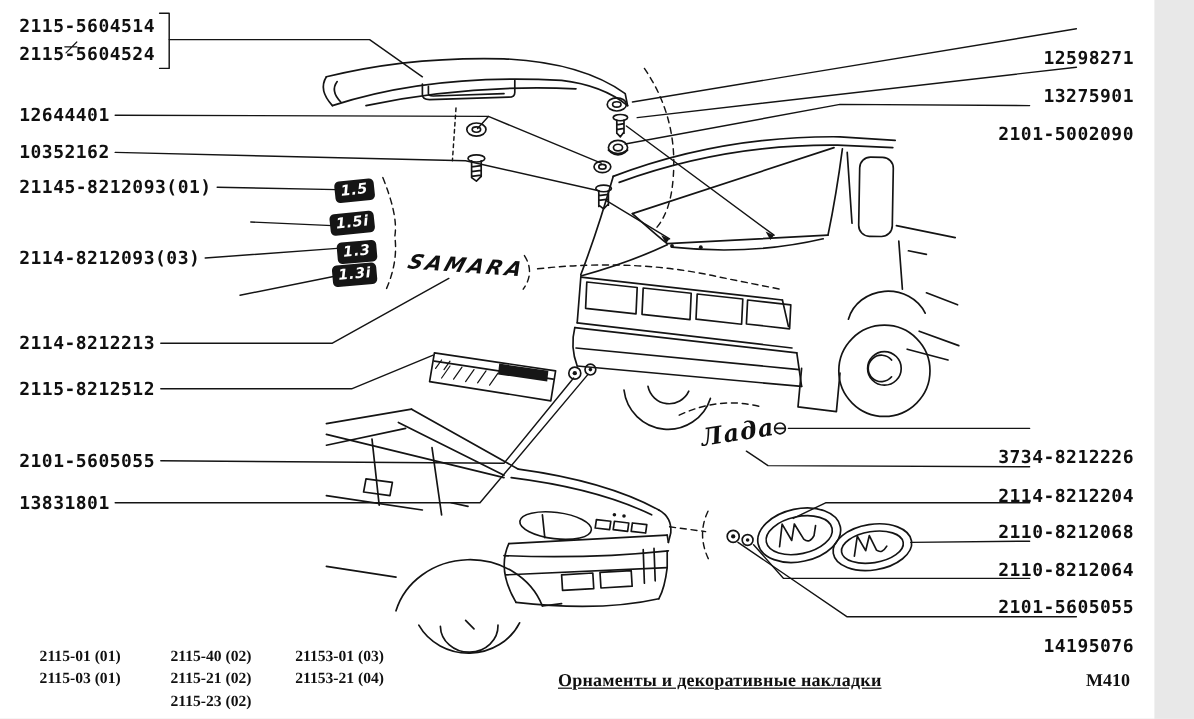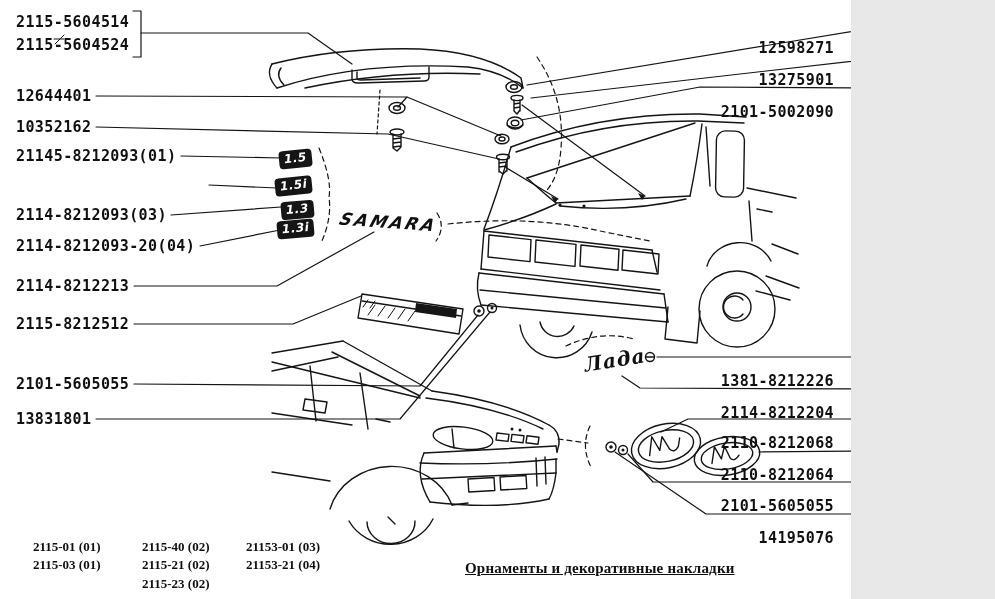--- a/index.html
+++ b/index.html
@@ -1,16 +1,16 @@
 <!DOCTYPE html>
 <html><head>
 <meta charset="utf-8">
 <style>
   html,body{margin:0;padding:0;background:#e8e8e8;}
-  .stage{position:relative;width:851px;height:599px;background:#ffffff;overflow:hidden;
+  .stage{position:relative;width:962px;height:599px;background:#ffffff;overflow:hidden;
          font-family:"DejaVu Sans",sans-serif;}
   .stage svg{position:absolute;left:0;top:0;}
   .pl,.pr{position:absolute;font:700 15px/16px "DejaVu Sans Mono",monospace;
           letter-spacing:.4px;color:#101010;white-space:nowrap;}
   .pl{left:16px;}
   .pr{right:17px;text-align:right;margin-top:24px;}
   .vbadge{position:absolute;background:#151515;color:#fff;
           font:italic 700 12px/1.25 "DejaVu Sans",sans-serif;
           padding:1px 5px 2px;border-radius:4px;letter-spacing:.5px;}
   .samara{position:absolute;font:italic 700 17px/1 "DejaVu Sans",sans-serif;
@@ -233,30 +233,29 @@
       </g>
     </g>
   </svg>
 
   <div class="pl" style="top:14px">2115-5604514</div>
   <div class="pl" style="top:37px">2115-5604524</div>
   <div class="pl" style="top:88px">12644401</div>
   <div class="pl" style="top:119px">10352162</div>
   <div class="pl" style="top:148px">21145-8212093(01)</div>
   <div class="pl" style="top:207px">2114-8212093(03)</div>
-  <div class="pl" style="top:238px">2114-8212093-20(04)</div>
   <div class="pl" style="top:278px">2114-8212213</div>
   <div class="pl" style="top:316px">2115-8212512</div>
   <div class="pl" style="top:376px">2101-5605055</div>
   <div class="pl" style="top:411px">13831801</div>
 
   <div class="pr" style="top:16px">12598271</div>
   <div class="pr" style="top:48px">13275901</div>
   <div class="pr" style="top:80px">2101-5002090</div>
-  <div class="pr" style="top:349px">1381-8212226</div>
+  <div class="pr" style="top:349px">3734-8212226</div>
   <div class="pr" style="top:381px">2114-8212204</div>
   <div class="pr" style="top:411px">2110-8212068</div>
   <div class="pr" style="top:443px">2110-8212064</div>
   <div class="pr" style="top:474px">2101-5605055</div>
   <div class="pr" style="top:506px">14195076</div>
 
   <div class="vbadge" style="left:279px;top:150px;transform:rotate(-6deg)">1.5</div>
   <div class="vbadge" style="left:275px;top:177px;transform:rotate(-6deg)">1.5i</div>
   <div class="vbadge" style="left:281px;top:201px;transform:rotate(-5deg)">1.3</div>
   <div class="vbadge" style="left:277px;top:220px;transform:rotate(-5deg)">1.3i</div>

